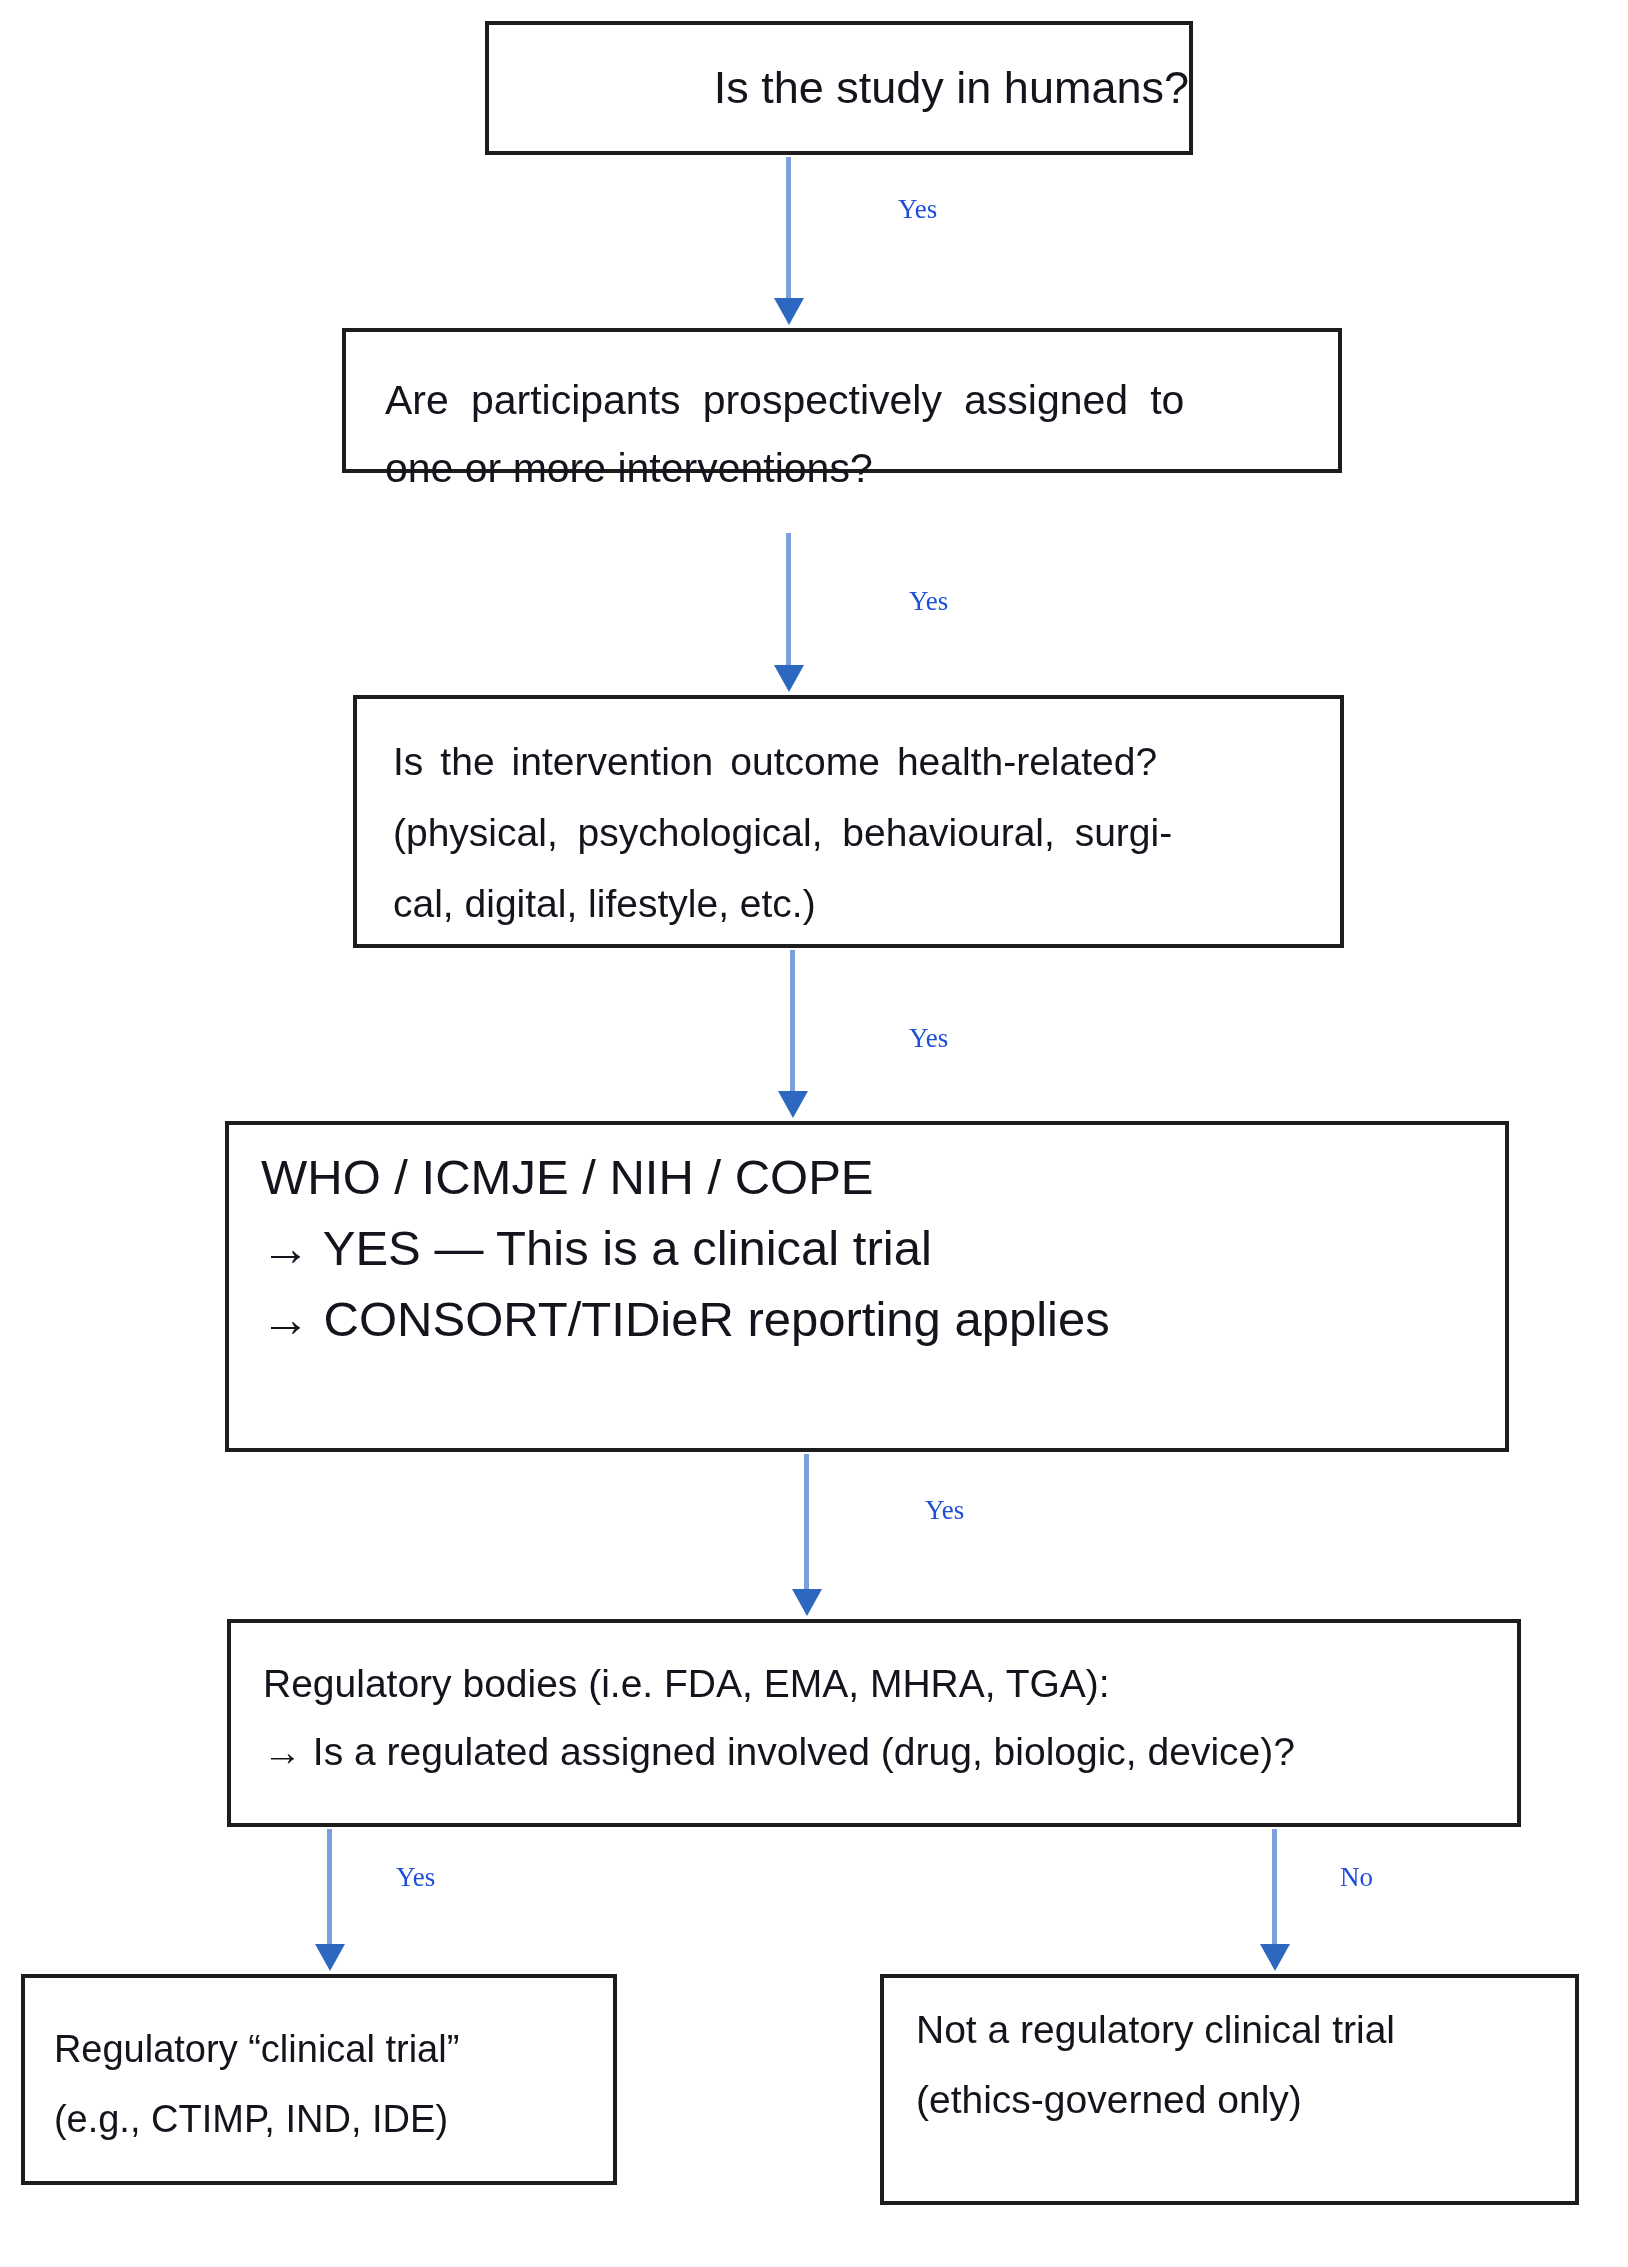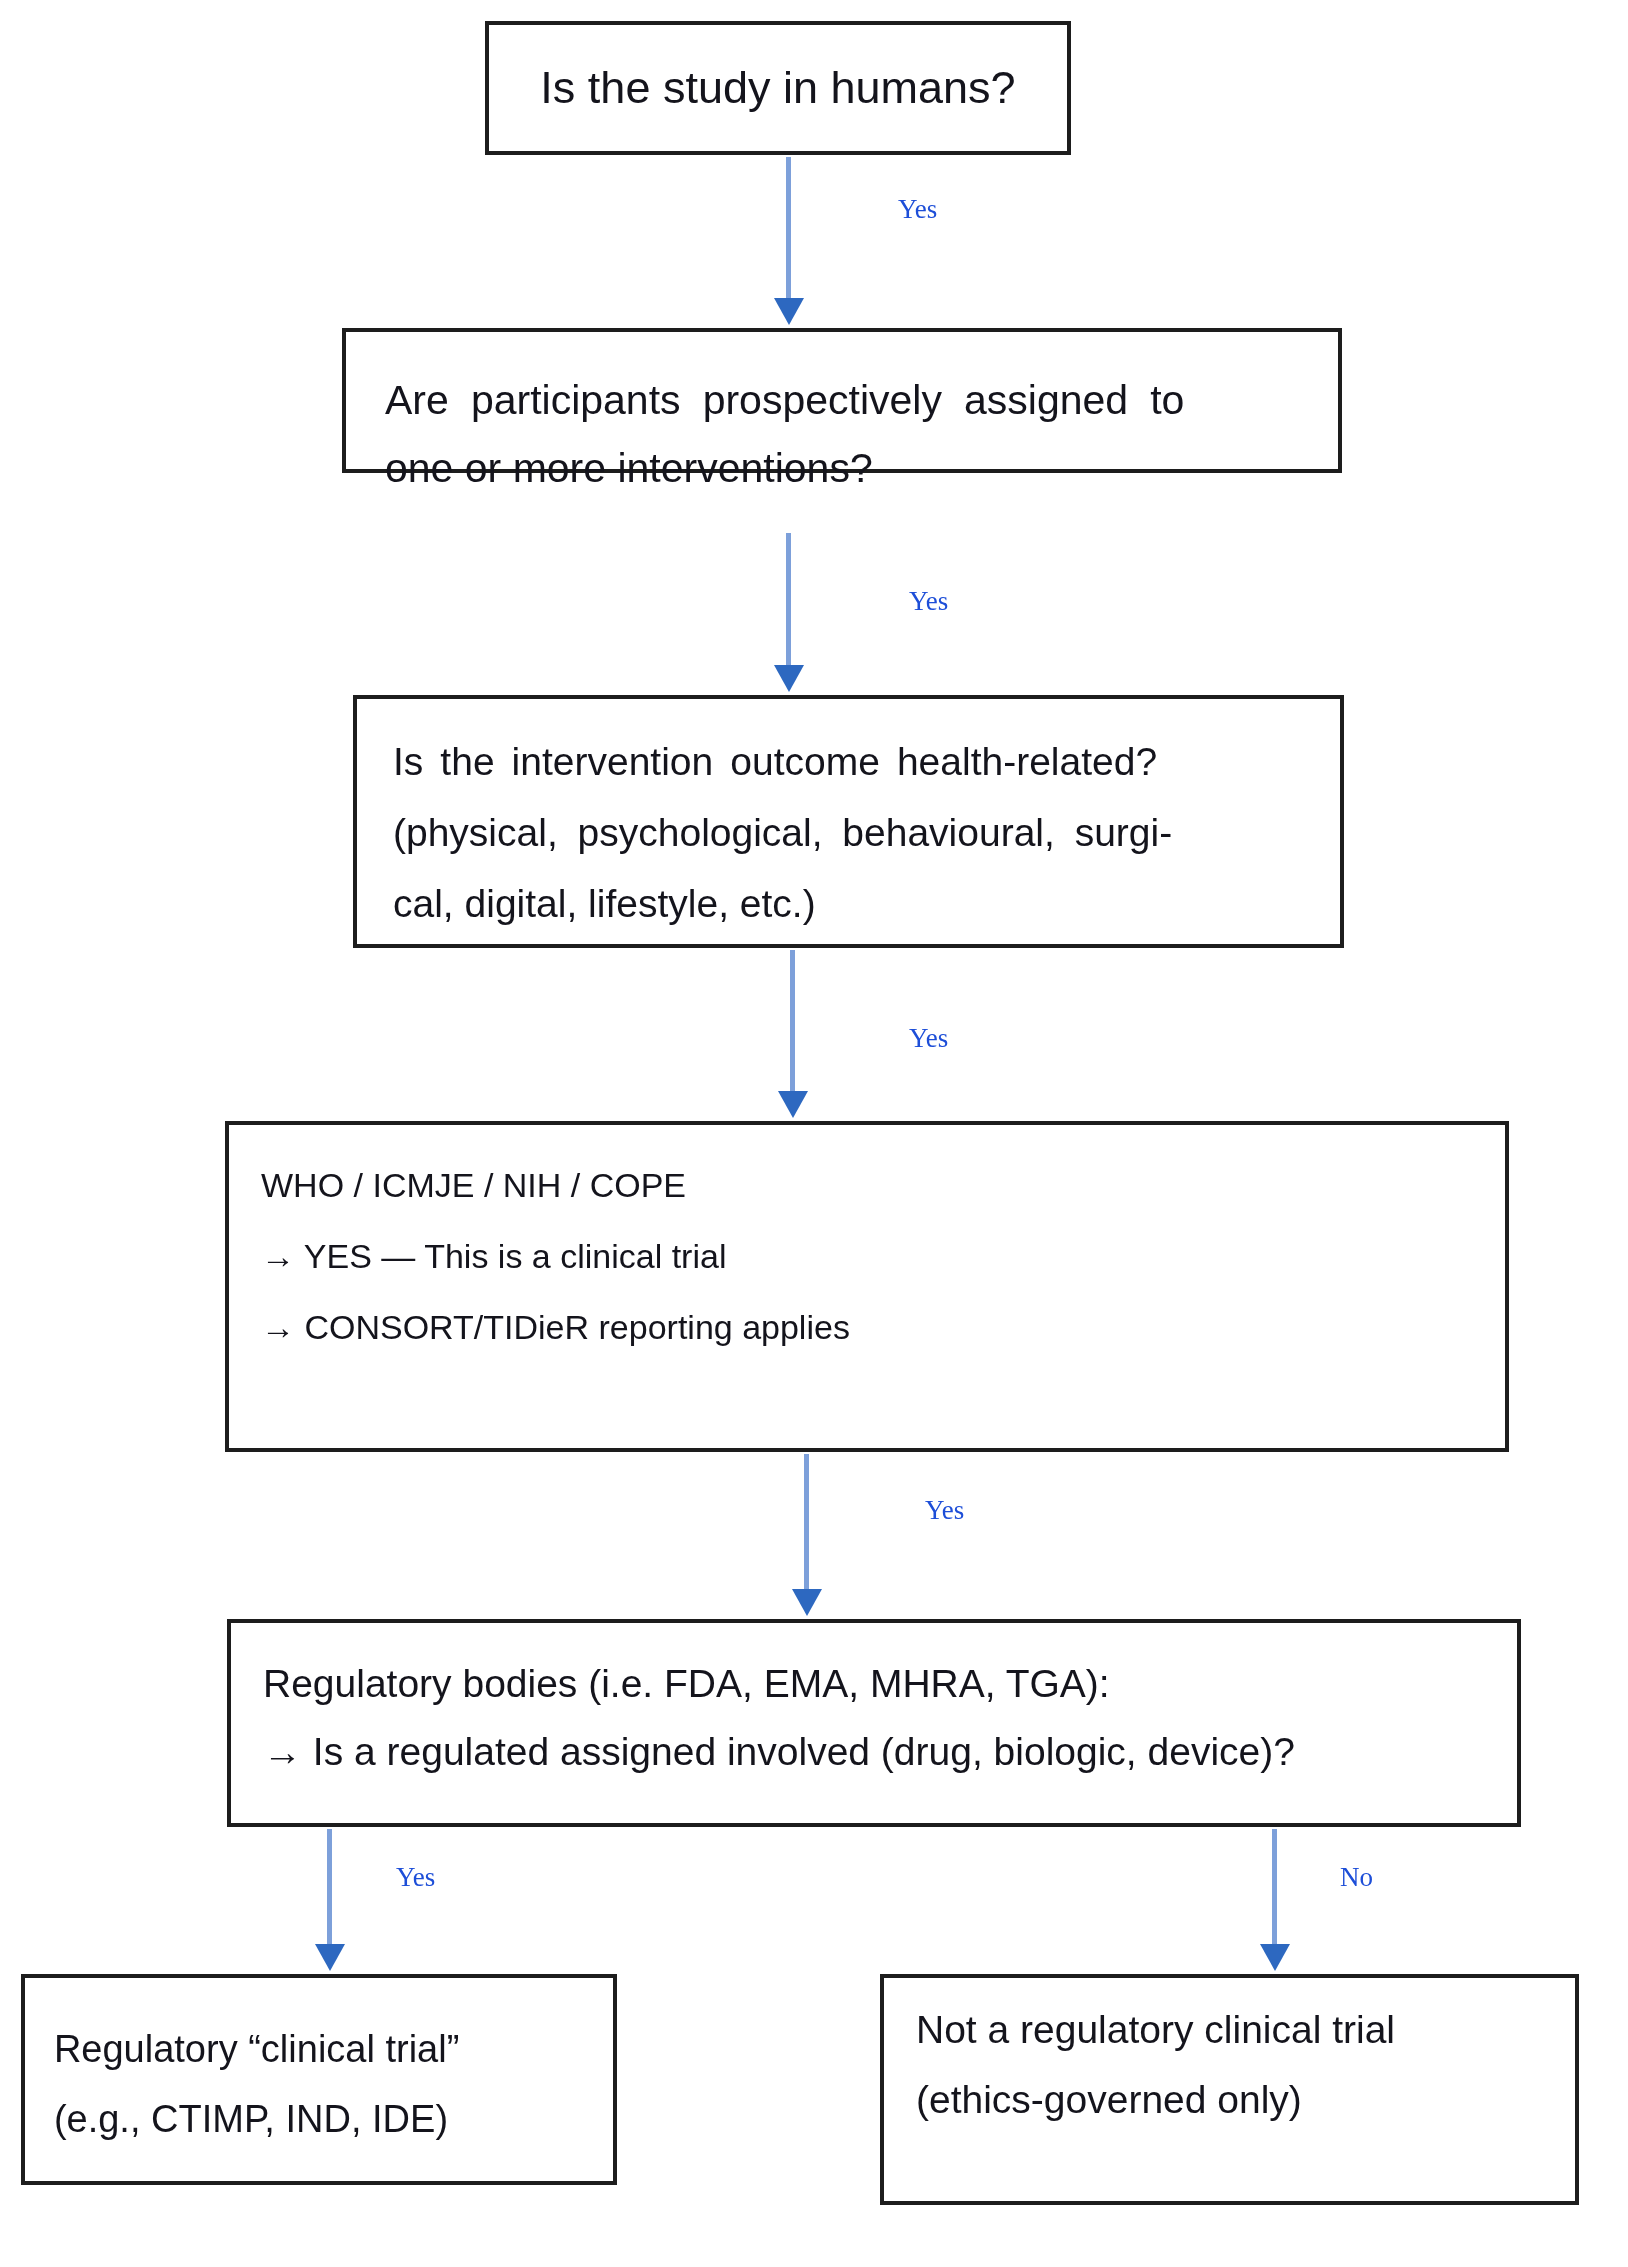--- a/index.html
+++ b/index.html
@@ -9,28 +9,28 @@
     overflow:hidden;
   }
   .node{
     position:absolute;background:#ffffff;border:4.5px solid #1d1d1d;
     box-sizing:border-box;
   }
   .line{white-space:nowrap;}
   .bold{font-weight:bold;}
 
   
-  .n1{left:485px;top:21.4px;width:586px;height:134px;
-      display:flex;align-items:center;justify-content:center;font-size:45px;}
+  .n1{left:485px;top:21.4px;width:708px;height:134px;
+      display:flex;align-items:center;justify-content:flex-end;font-size:45px;}
   .n2{left:342px;top:328px;width:1000px;height:145px;
       padding:34px 39px 0;font-size:41px;line-height:68px;}
   .n3{left:353px;top:695px;width:991px;height:253px;
       padding:27px 36px 0;font-size:39px;line-height:71px;}
   .n4{left:225px;top:1121px;width:1284px;height:331px;
-      padding:25px 32px 0;font-size:34px;line-height:71px;}
+      padding:17px 32px 0;font-size:49px;line-height:71px;}
   .n5{left:227px;top:1619px;width:1294px;height:208px;
       padding:27px 32px 8px;font-size:39px;line-height:68px;}
   .n6{left:21.4px;top:1974px;width:596px;height:211px;
       padding:36px 28.5px 0;font-size:38px;line-height:70px;}
   .n7{left:880px;top:1974px;width:699px;height:231px;
       padding:17px 32px 0;font-size:39px;line-height:70px;}
 
   
   .ws-a{word-spacing:10.7px;}
   .ws-b{word-spacing:6.2px;}

